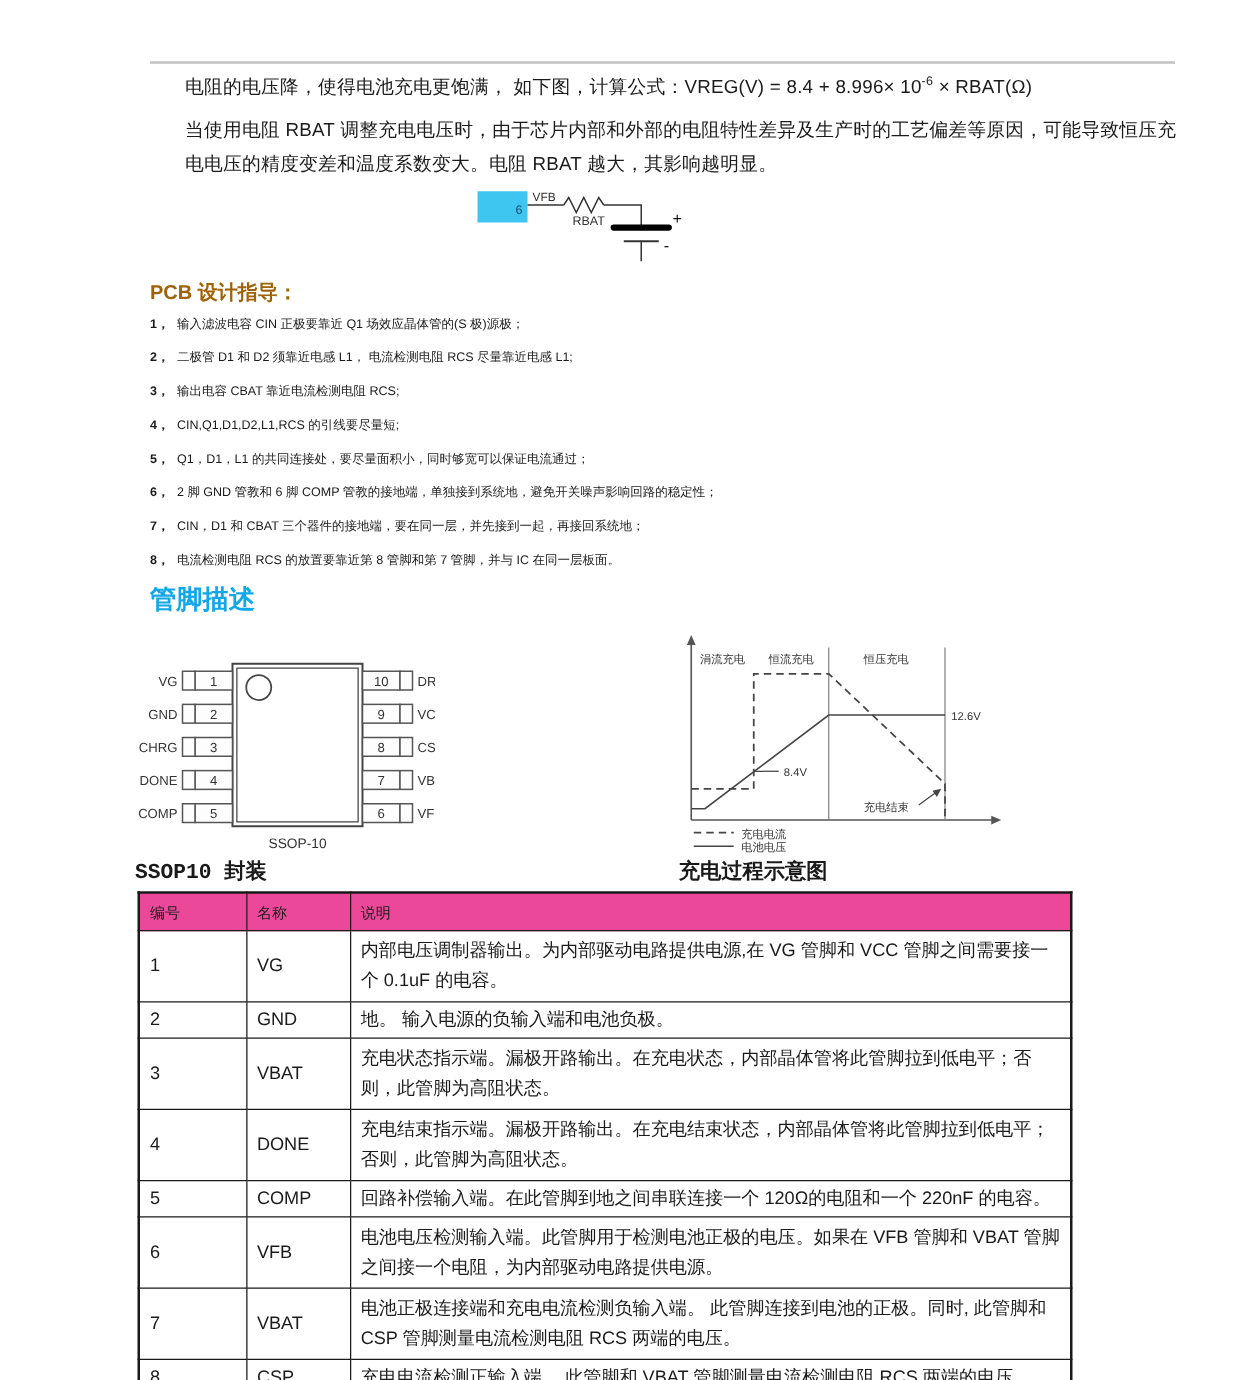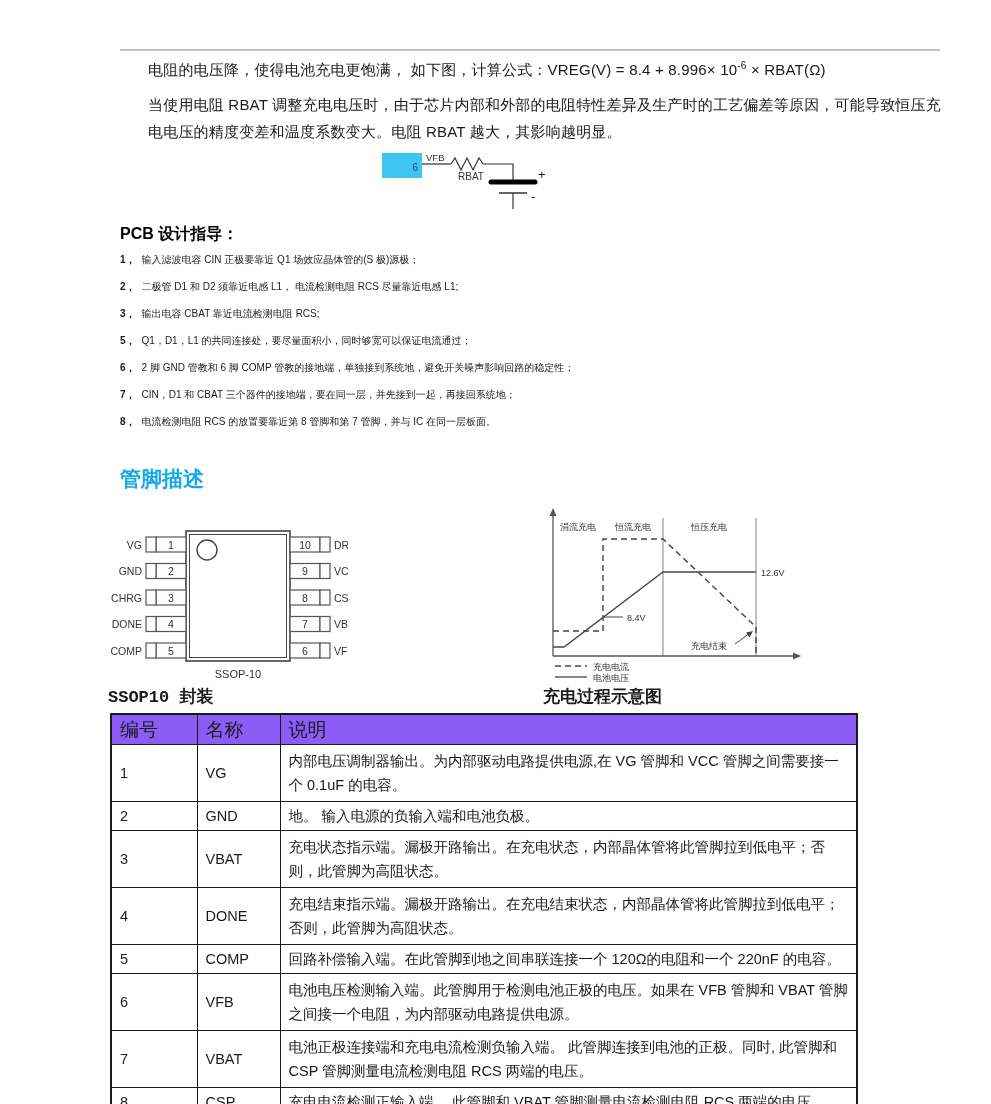--- a/index.html
+++ b/index.html
@@ -3,35 +3,35 @@
 <meta charset="utf-8">
 <style>
   html,body{margin:0;padding:0;background:#fff;}
   .page{position:relative;width:991px;height:1104px;background:#fff;overflow:hidden;
         font-family:"Liberation Sans","DejaVu Sans",sans-serif;color:#1a1a1a;margin-top:41px;}
   .toprule{position:absolute;left:120px;top:8px;width:820px;height:2px;background:#c2c2c2;}
   .para{position:absolute;font-size:15px;line-height:27px;letter-spacing:.2px;}
   .p1{left:148px;top:11px;width:810px;}
   .p2{left:148px;top:50px;width:800px;}
   sup{font-size:10px;}
-  .pcb-title{position:absolute;left:120px;top:183px;font-size:16px;font-weight:bold;color:#000000;}
+  .pcb-title{position:absolute;left:120px;top:183px;font-size:16px;font-weight:bold;color:#a16207;}
   .pcb-list{position:absolute;left:120px;top:205px;width:845px;font-size:10px;}
   .pcb-item{line-height:27px;}
   .pcb-item b{margin-right:6px;}
   .pin-title{position:absolute;left:120px;top:424px;font-size:21px;font-weight:bold;color:#12a7e8;text-align:right;}
   .figsvg{position:absolute;}
   .figcap{position:absolute;font-size:17px;font-weight:bold;text-align:left;font-family:Liberation Mono, monospace;}
   .cap1{left:108px;top:644px;width:240px;}
   .cap2{left:543px;top:644px;width:285px;}
   table.pins{position:absolute;left:110px;top:672px;width:748px;border-collapse:collapse;
              font-size:14.5px;table-layout:fixed;}
   table.pins th,table.pins td{border:1px solid #1a1a1a;padding:2px 8px;vertical-align:middle;
              text-align:left;font-weight:normal;line-height:24px;}
   table.pins{border:2px solid #1a1a1a;}
-  table.pins th{background:#8b5cf6;height:25px;font-size:19px;}
+  table.pins th{background:#ec4899;height:25px;font-size:12px;}
   .c1{width:86px;} .c2{width:83px;}
   tr.tall td{height:52px;} tr.short td{height:23px;}
   .watermark{position:absolute;left:850px;top:1064px;font-size:31px;font-weight:bold;
              color:#f2e96f;white-space:nowrap;letter-spacing:1px;}
   svg text{font-family:"Liberation Sans","DejaVu Sans",sans-serif;}
 </style>
 </head>
 <body>
 
 <div class="page">
@@ -56,20 +56,21 @@
     <text x="160" y="30" font-size="13" fill="#111">+</text>
     <text x="153" y="52" font-size="13" fill="#111">-</text>
   </svg>
 
   <div class="pcb-title">PCB 设计指导：</div>
 
   <div class="pcb-list">
     <div class="pcb-item"><b>1，</b><span>输入滤波电容 CIN 正极要靠近 Q1 场效应晶体管的(S 极)源极；</span></div>
     <div class="pcb-item"><b>2，</b><span>二极管 D1 和 D2 须靠近电感 L1， 电流检测电阻 RCS 尽量靠近电感 L1;</span></div>
     <div class="pcb-item"><b>3，</b><span>输出电容 CBAT 靠近电流检测电阻 RCS;</span></div>
+    <div class="pcb-item"><b>4，</b><span>CIN,Q1,D1,D2,L1,RCS 的引线要尽量短;</span></div>
     <div class="pcb-item"><b>5，</b><span>Q1，D1，L1 的共同连接处，要尽量面积小，同时够宽可以保证电流通过；</span></div>
     <div class="pcb-item"><b>6，</b><span>2 脚 GND 管教和 6 脚 COMP 管教的接地端，单独接到系统地，避免开关噪声影响回路的稳定性；</span></div>
     <div class="pcb-item"><b>7，</b><span>CIN，D1 和 CBAT 三个器件的接地端，要在同一层，并先接到一起，再接回系统地；</span></div>
     <div class="pcb-item"><b>8，</b><span>电流检测电阻 RCS 的放置要靠近第 8 管脚和第 7 管脚，并与 IC 在同一层板面。</span></div>
   </div>
 
   <div class="pin-title">管脚描述</div>
 
   <svg class="figsvg" style="left:108px;top:486px;" width="240" height="160" viewBox="0 0 240 160">
     <rect x="78" y="4" width="104" height="130" fill="#fff" stroke="#444" stroke-width="1.6"></rect>

